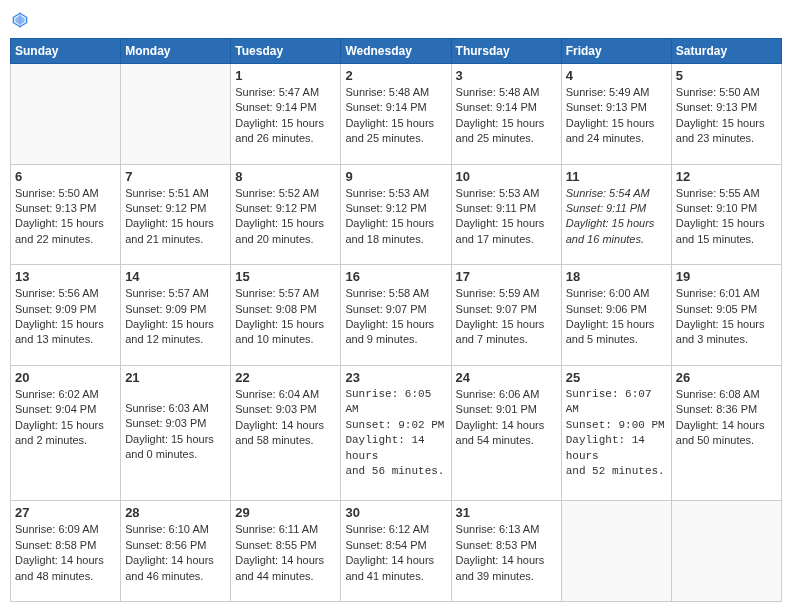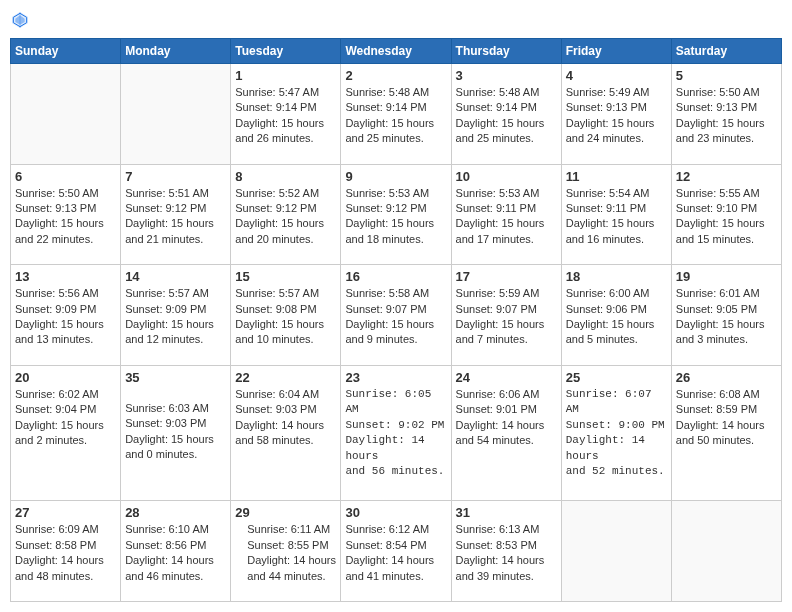--- a/index.html
+++ b/index.html
@@ -190,21 +190,21 @@
           </td>
           <td>
             <span class="day-number">10</span>
             <div class="day-info" style="white-space: pre-line;">Sunrise: 5:53 AM
 Sunset: 9:11 PM
 Daylight: 15 hours
 and 17 minutes.</div>
           </td>
           <td>
             <span class="day-number">11</span>
-            <div class="day-info" style="white-space: pre-line;">Sunrise: 5:54 AM
+            <div class="day-info" style="white-space: pre-line; font-style: italic;">Sunrise: 5:54 AM
 Sunset: 9:11 PM
 Daylight: 15 hours
 and 16 minutes.</div>
           </td>
           <td>
             <span class="day-number">12</span>
             <div class="day-info" style="white-space: pre-line;">Sunrise: 5:55 AM
 Sunset: 9:10 PM
 Daylight: 15 hours
 and 15 minutes.</div>
@@ -263,21 +263,21 @@
         </tr>
         <tr>
           <td>
             <span class="day-number">20</span>
             <div class="day-info" style="white-space: pre-line;">Sunrise: 6:02 AM
 Sunset: 9:04 PM
 Daylight: 15 hours
 and 2 minutes.</div>
           </td>
           <td>
-            <span class="day-number">35</span>
+            <span class="day-number">21</span>
             <div class="day-info" style="white-space: pre-line; margin-top: 16px;">Sunrise: 6:03 AM
 Sunset: 9:03 PM
 Daylight: 15 hours
 and 0 minutes.</div>
           </td>
           <td>
             <span class="day-number">22</span>
             <div class="day-info" style="white-space: pre-line;">Sunrise: 6:04 AM
 Sunset: 9:03 PM
 Daylight: 14 hours
@@ -300,21 +300,21 @@
           <td>
             <span class="day-number">25</span>
             <div class="day-info" style="white-space: pre-line; font-family: Liberation Mono, monospace;">Sunrise: 6:07 AM
 Sunset: 9:00 PM
 Daylight: 14 hours
 and 52 minutes.</div>
           </td>
           <td>
             <span class="day-number">26</span>
             <div class="day-info" style="white-space: pre-line;">Sunrise: 6:08 AM
-Sunset: 8:59 PM
+Sunset: 8:36 PM
 Daylight: 14 hours
 and 50 minutes.</div>
           </td>
         </tr>
         <tr>
           <td>
             <span class="day-number">27</span>
             <div class="day-info" style="white-space: pre-line;">Sunrise: 6:09 AM
 Sunset: 8:58 PM
 Daylight: 14 hours
@@ -322,21 +322,21 @@
           </td>
           <td>
             <span class="day-number">28</span>
             <div class="day-info" style="white-space: pre-line;">Sunrise: 6:10 AM
 Sunset: 8:56 PM
 Daylight: 14 hours
 and 46 minutes.</div>
           </td>
           <td>
             <span class="day-number">29</span>
-            <div class="day-info" style="white-space: pre-line; margin-left: 12px;">Sunrise: 6:11 AM
+            <div class="day-info" style="white-space: pre-line;">Sunrise: 6:11 AM
 Sunset: 8:55 PM
 Daylight: 14 hours
 and 44 minutes.</div>
           </td>
           <td>
             <span class="day-number">30</span>
             <div class="day-info" style="white-space: pre-line;">Sunrise: 6:12 AM
 Sunset: 8:54 PM
 Daylight: 14 hours
 and 41 minutes.</div>

